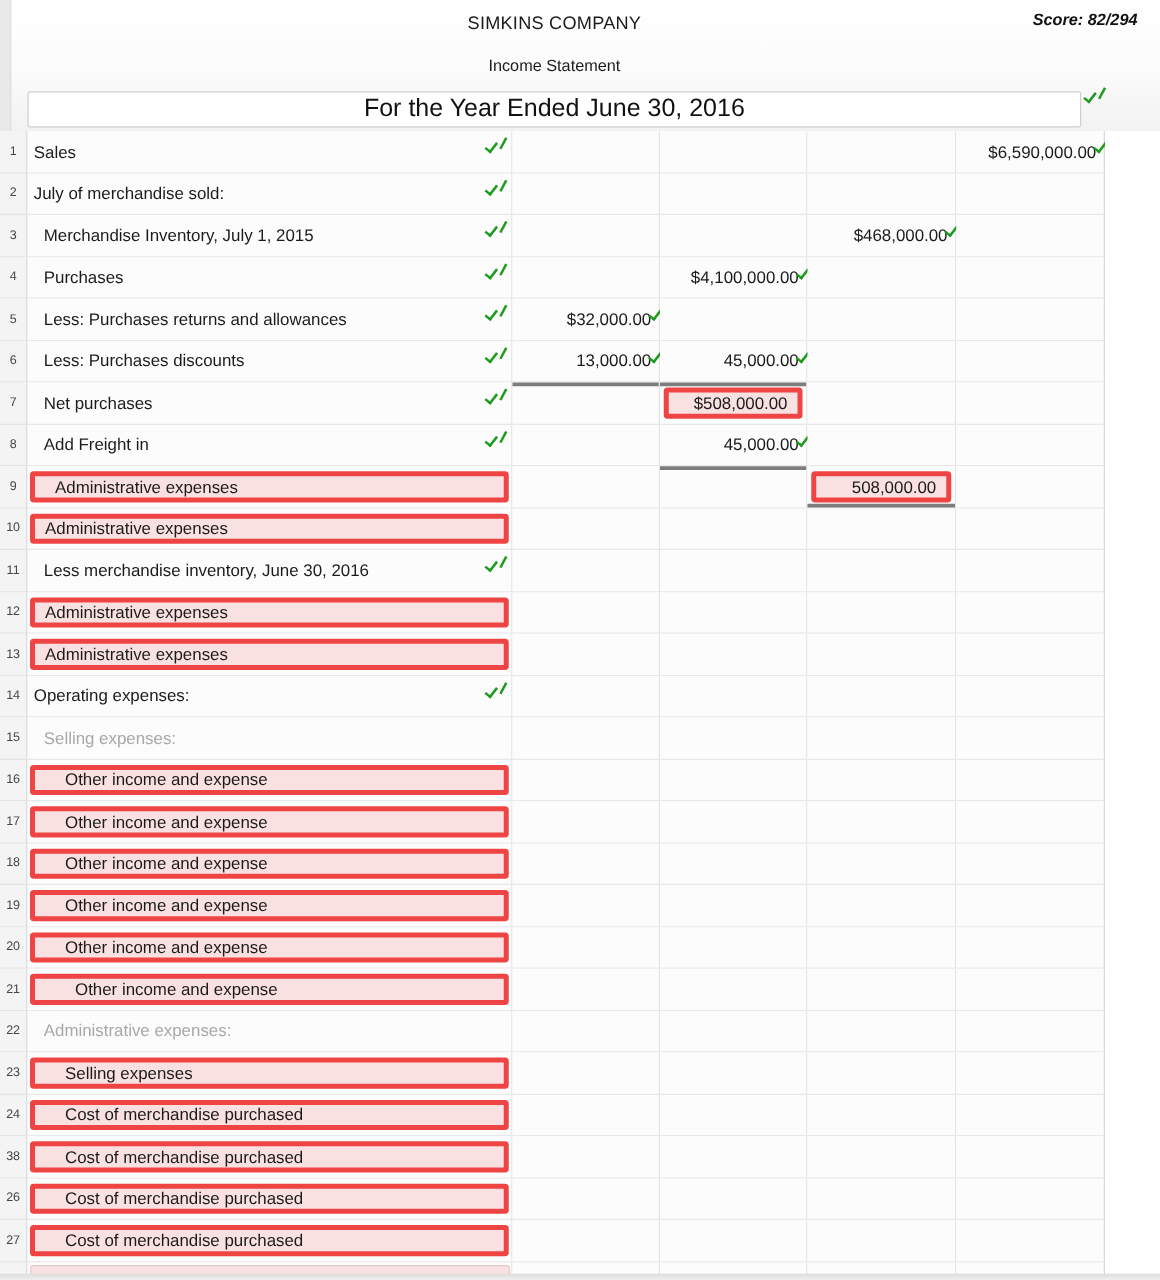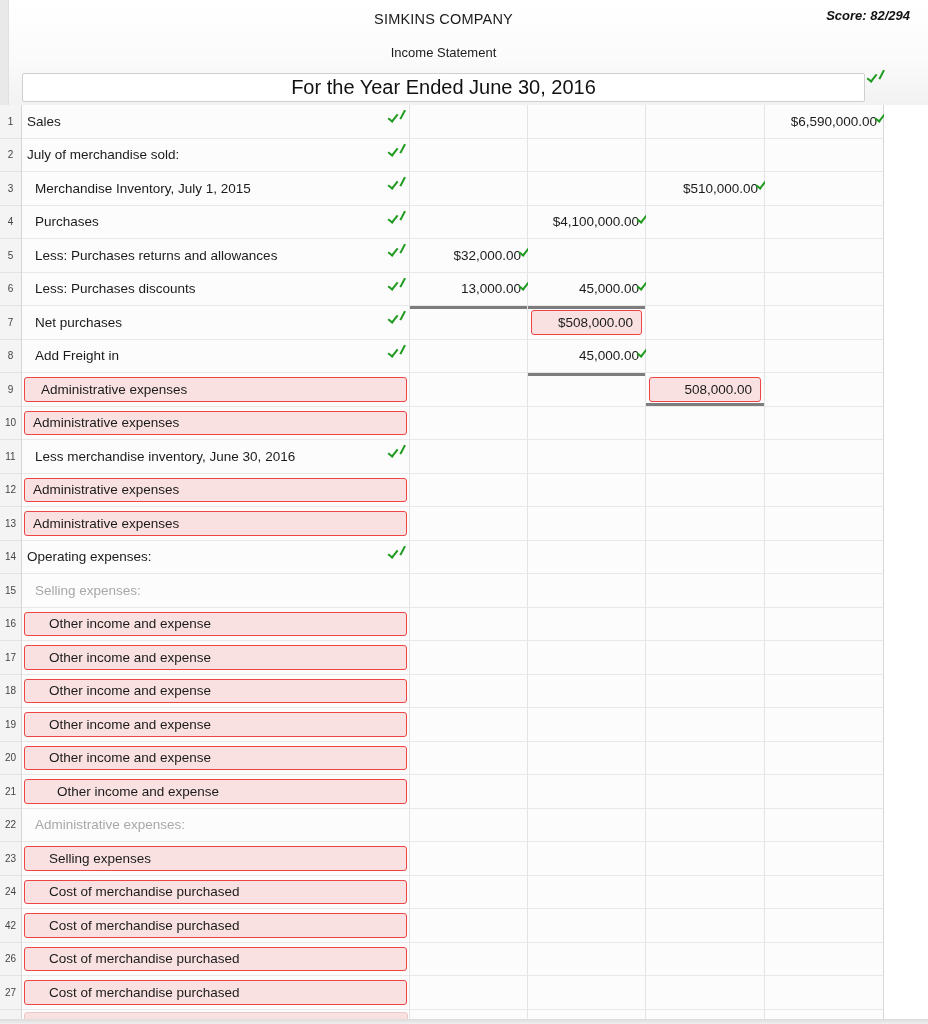--- a/index.html
+++ b/index.html
@@ -125,21 +125,21 @@
     font-size: 13.5px; color: #1b1b1b;
     padding-right: 6px;
     white-space: nowrap;
   }
 
   
   .pink {
     position: absolute;
     top: 4px; bottom: 4px;
     background: #fae1e1;
-    border: 1px solid #ef4444;
+    border: 4px solid #ef4444;
     border-radius: 3px;
     display: flex; align-items: center;
     font-size: 13.5px; color: #1b1b1b;
     white-space: nowrap;
   }
   .pink.lbl { left: 2px; right: 2px; padding-left: 8px; }
   .pink.val { left: 3px; right: 3px; padding-right: 8px; justify-content: flex-end; }
 
   
   .i0 { padding-left: 5px; }
@@ -222,21 +222,21 @@
       <div class="row">
         <div class="rownum">3</div>
         <div class="cells">
           <div class="cell c-label">
             <div class="txt i1">Merchandise Inventory, July 1, 2015</div>
             <span class="chk labelchk"></span>
           </div>
           <div class="cell c1"></div>
           <div class="cell c2"></div>
           <div class="cell c3">
-            <div class="num">$510,000.00</div>
+            <div class="num">$468,000.00</div>
             <span class="chk numchk"></span>
           </div>
           <div class="cell c4"></div>
           <div class="cell c-tail"></div>
         </div>
       </div>
       <div class="row">
         <div class="rownum">4</div>
         <div class="cells">
           <div class="cell c-label">
@@ -535,21 +535,21 @@
             <div class="pink lbl i2">Cost of merchandise purchased</div>
           </div>
           <div class="cell c1"></div>
           <div class="cell c2"></div>
           <div class="cell c3"></div>
           <div class="cell c4"></div>
           <div class="cell c-tail"></div>
         </div>
       </div>
       <div class="row">
-        <div class="rownum">42</div>
+        <div class="rownum">38</div>
         <div class="cells">
           <div class="cell c-label">
             <div class="pink lbl i2">Cost of merchandise purchased</div>
           </div>
           <div class="cell c1"></div>
           <div class="cell c2"></div>
           <div class="cell c3"></div>
           <div class="cell c4"></div>
           <div class="cell c-tail"></div>
         </div>

